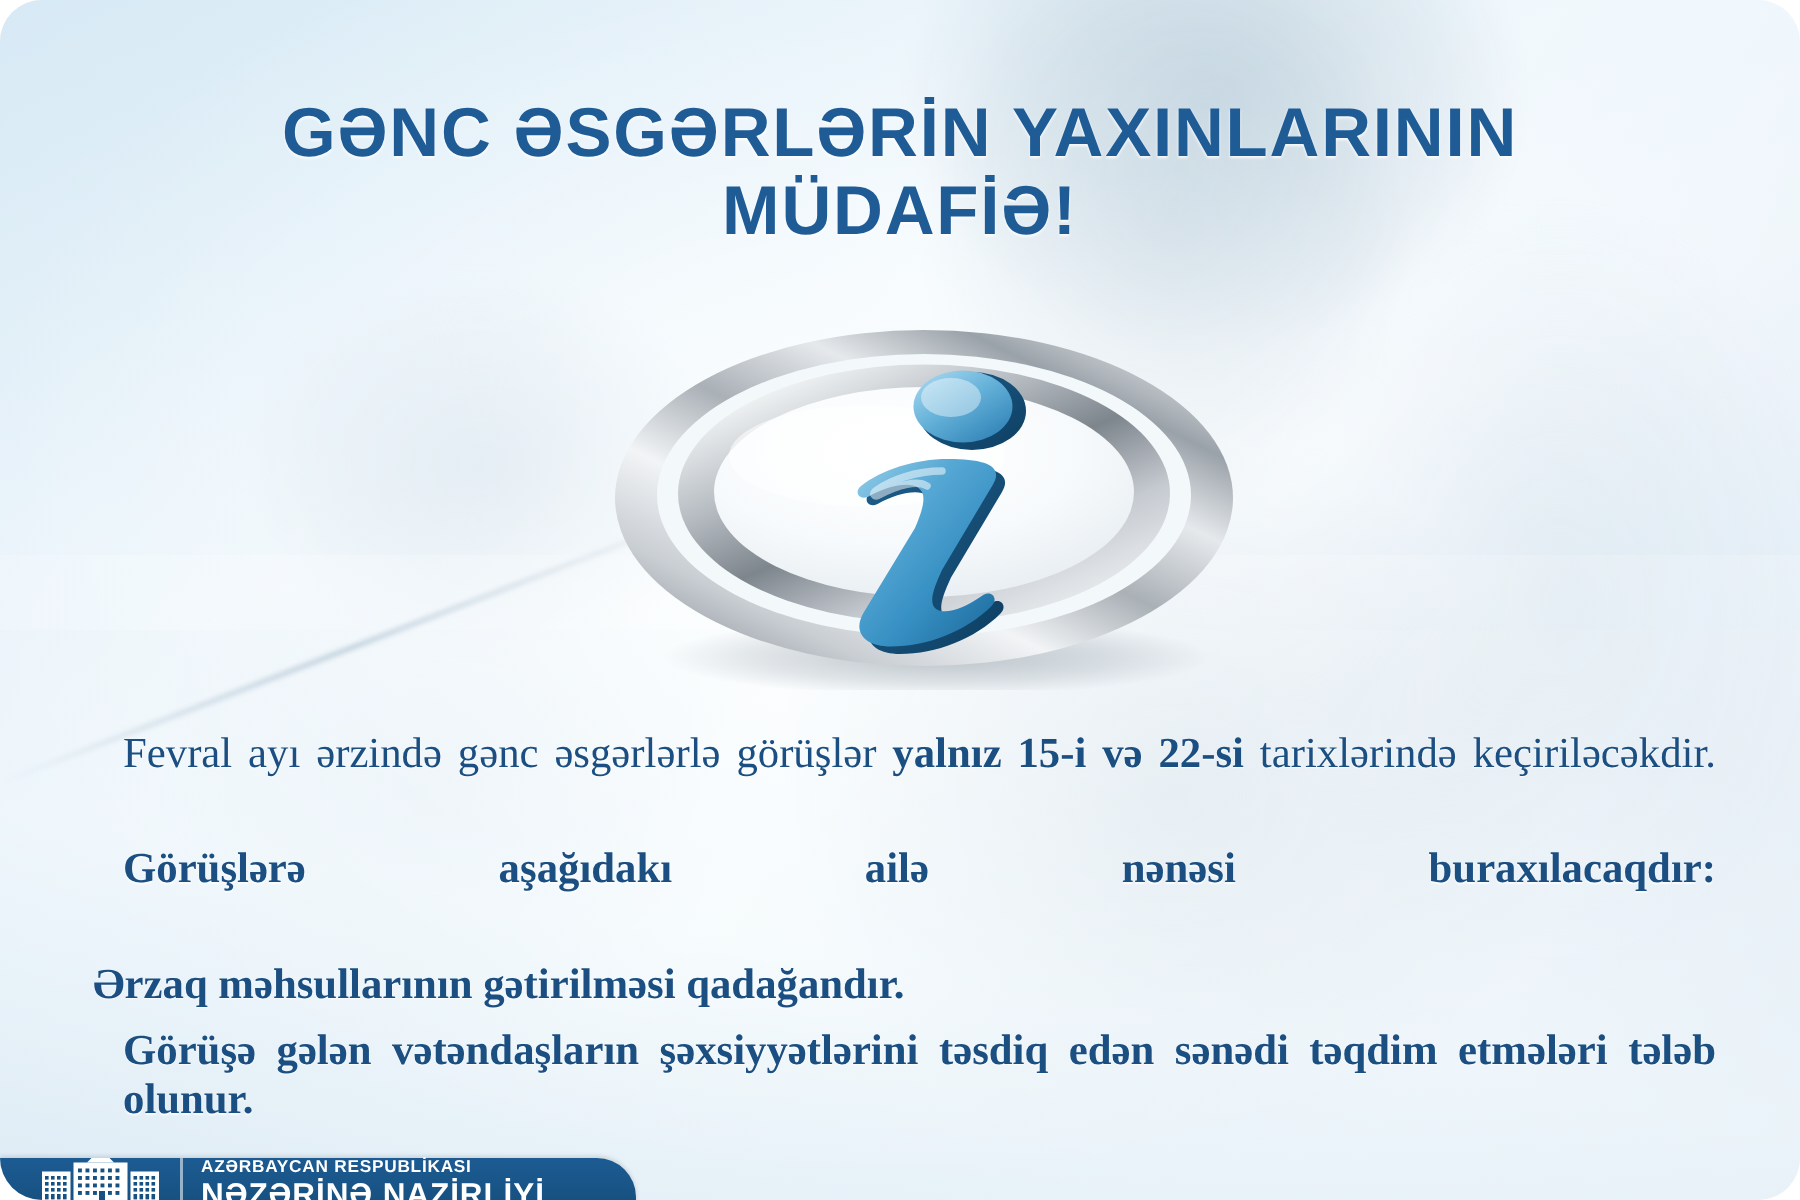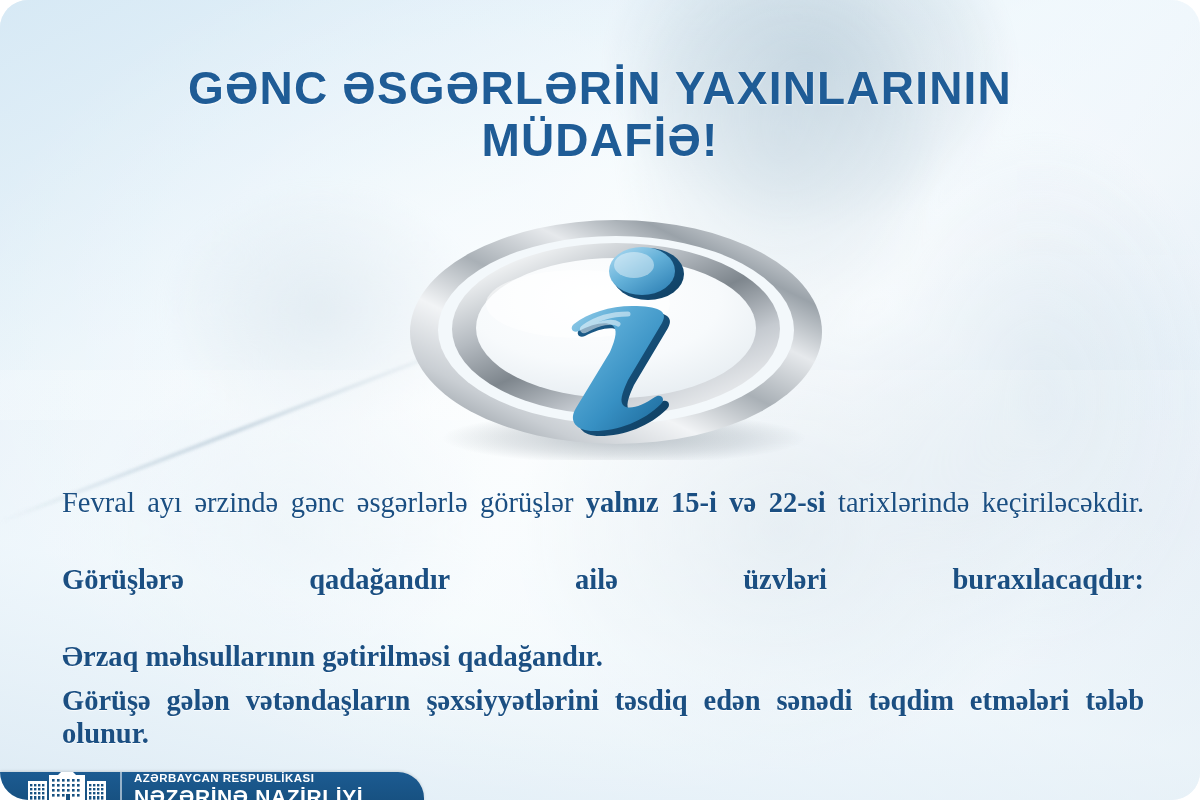--- a/index.html
+++ b/index.html
@@ -103,21 +103,21 @@
     width: 1082px;
     z-index: 6;
     color: #1b4f82;
     font-family: "Liberation Serif", serif;
     font-size: 28.5px;
     line-height: 33px;
     text-shadow: 0 1px 1px rgba(255,255,255,0.8);
   }
   #body-text p { margin: 0 0 5px 0; }
   #body-text .b { font-weight: bold; }
-  #body-text .just { text-align: justify; }
+  #body-text .just { text-align: justify; margin-left: 20px; }
   #body-text .just::after {
     content: "";
     display: inline-block;
     width: 100%;
   }
   .para-gap { height: 6px; }
 
   
   #logo-bar {
     position: absolute;
@@ -271,21 +271,21 @@
       <path d="M 232 102
                C 214 102 198 108 188 115
                C 185 117 187 120 190 118
                C 203 111 216 108 222 112" fill="none" stroke="rgba(255,255,255,0.5)" stroke-width="5" stroke-linecap="round"></path>
     </svg>
   </div>
 
   <div id="body-text">
     <p class="just"><span>Fevral ayı ərzində gənc əsgərlərlə görüşlər </span><span class="b">yalnız 15-i və 22-si</span><span> tarixlərində keçiriləcəkdir.</span></p>
     <div class="para-gap"></div>
-    <p class="just b">Görüşlərə qadağandır ailə üzvləri buraxılacaqdır:</p>
+    <p class="just b">Görüşlərə aşağıdakı ailə nənəsi buraxılacaqdır:</p>
     <div class="para-gap"></div>
     <p class="b">Ərzaq məhsullarının gətirilməsi qadağandır.</p>
     <div class="para-gap"></div>
     <p class="just b">Görüşə gələn vətəndaşların şəxsiyyətlərini təsdiq edən sənədi təqdim etmələri tələb olunur.</p>
   </div>
 
   <div id="logo-bar">
     <svg id="building-icon" viewBox="0 0 78 30">
       <g fill="#ffffff">
 

